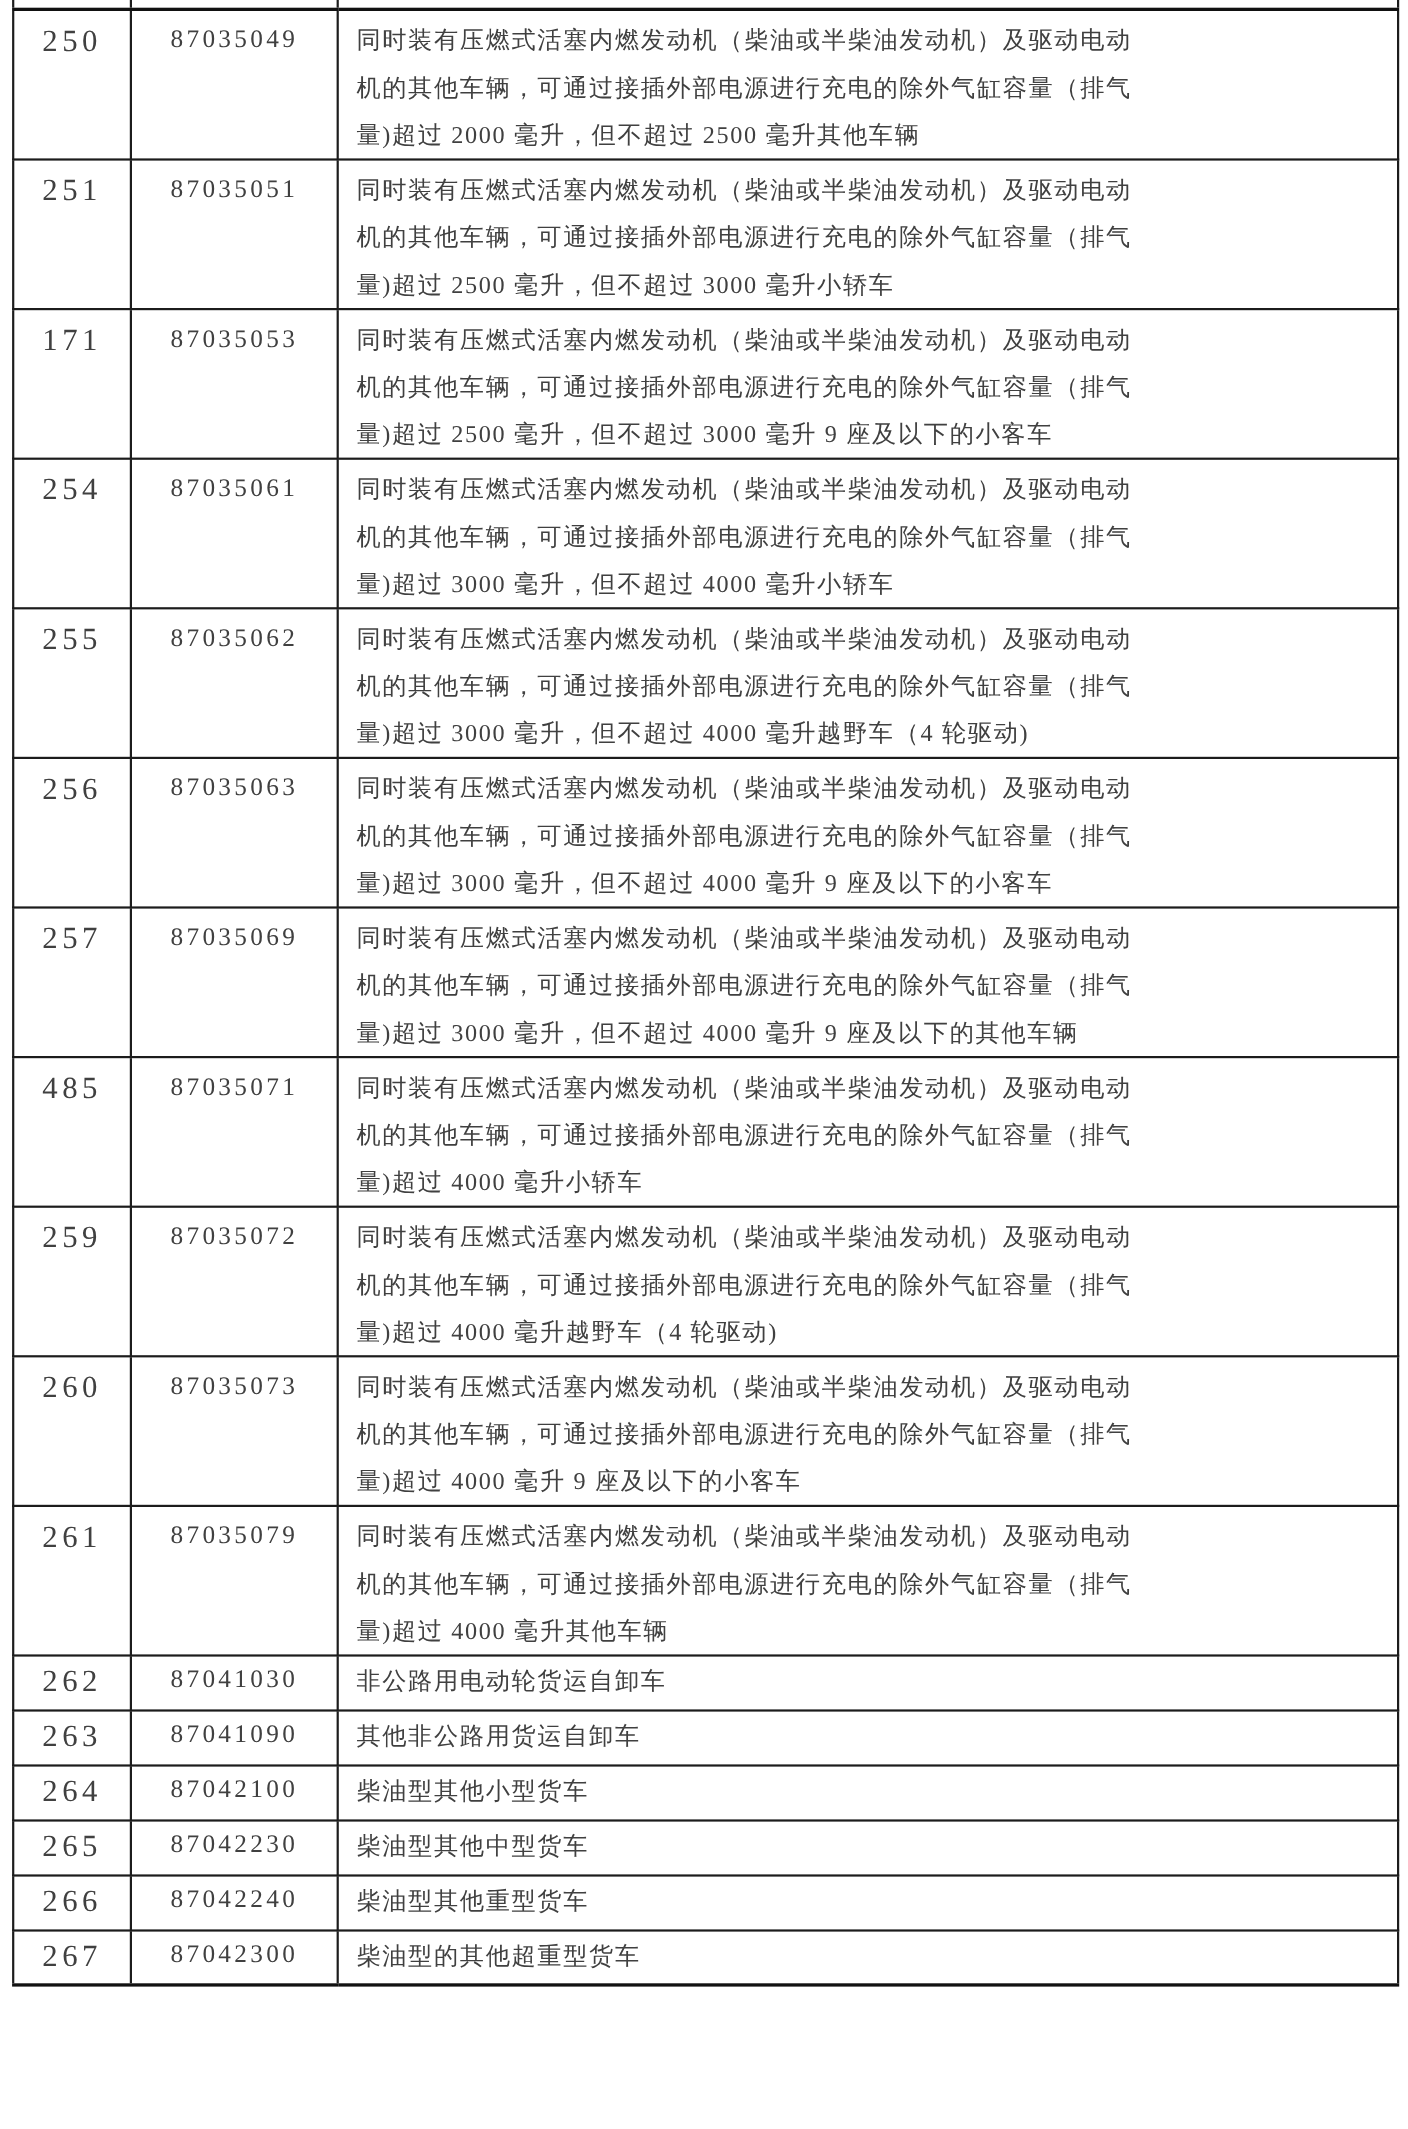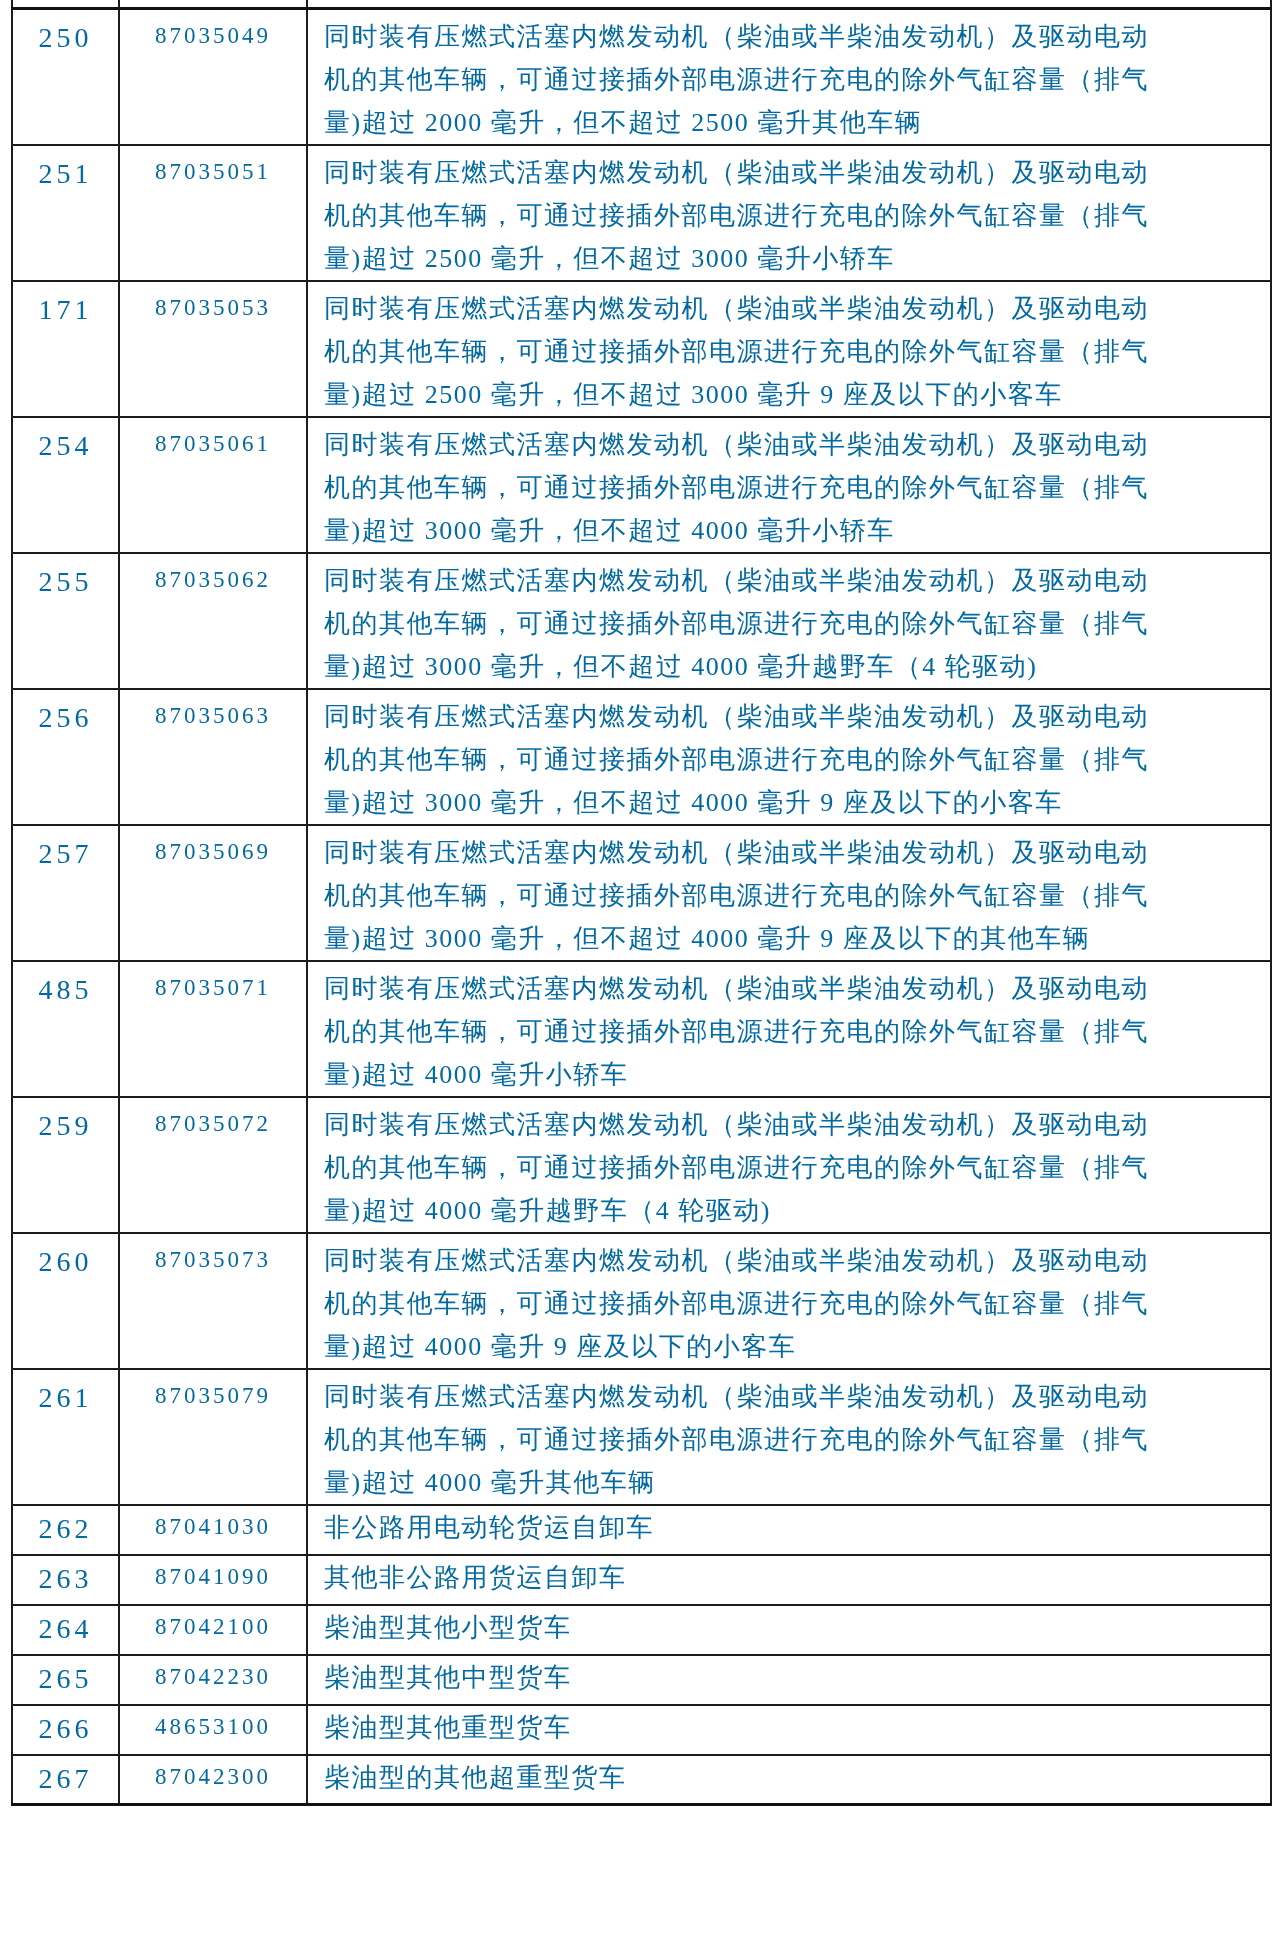--- a/index.html
+++ b/index.html
@@ -7,21 +7,21 @@
     padding: 0;
     background: #ffffff;
   }
   .page {
     position: relative;
     width: 1280px;
     height: 1935px;
     background: #ffffff;
     overflow: hidden;
     font-family: "Liberation Serif", "DejaVu Serif", serif;
-    color: #0369a1;
+    color: #404040;
   }
   table.tariff {
     border-collapse: collapse;
     table-layout: fixed;
     margin-left: 11px;
     width: 1259px;
   }
   table.tariff td {
     border: 2px solid #1c1c1c;
     box-sizing: border-box;
@@ -56,21 +56,21 @@
     text-align: center;
     vertical-align: top;
     padding-top: 14px;
     font-size: 23px;
     letter-spacing: 3px;
     line-height: 1;
   }
   td.cell-desc {
     vertical-align: top;
     padding: 5px 6px 0 16px;
-    font-size: 26px;
+    font-size: 22px;
     letter-spacing: 1.5px;
   }
   .dline {
     line-height: 43px;
     white-space: nowrap;
   }
   tr.row-single td.cell-no,
   tr.row-single td.cell-code { padding-top: 9px; }
   tr.row-single td.cell-desc { padding-top: 2px; }
   tr.row-single .dline { line-height: 40px; }
@@ -214,21 +214,21 @@
         </tr>
         <tr class="row-single">
           <td class="cell-no">265</td>
           <td class="cell-code">87042230</td>
           <td class="cell-desc">
             <div class="dline">柴油型其他中型货车</div>
           </td>
         </tr>
         <tr class="row-single">
           <td class="cell-no">266</td>
-          <td class="cell-code">48653100</td>
+          <td class="cell-code">87042240</td>
           <td class="cell-desc">
             <div class="dline">柴油型其他重型货车</div>
           </td>
         </tr>
         <tr class="row-single row-last">
           <td class="cell-no">267</td>
           <td class="cell-code">87042300</td>
           <td class="cell-desc">
             <div class="dline">柴油型的其他超重型货车</div>
           </td>

